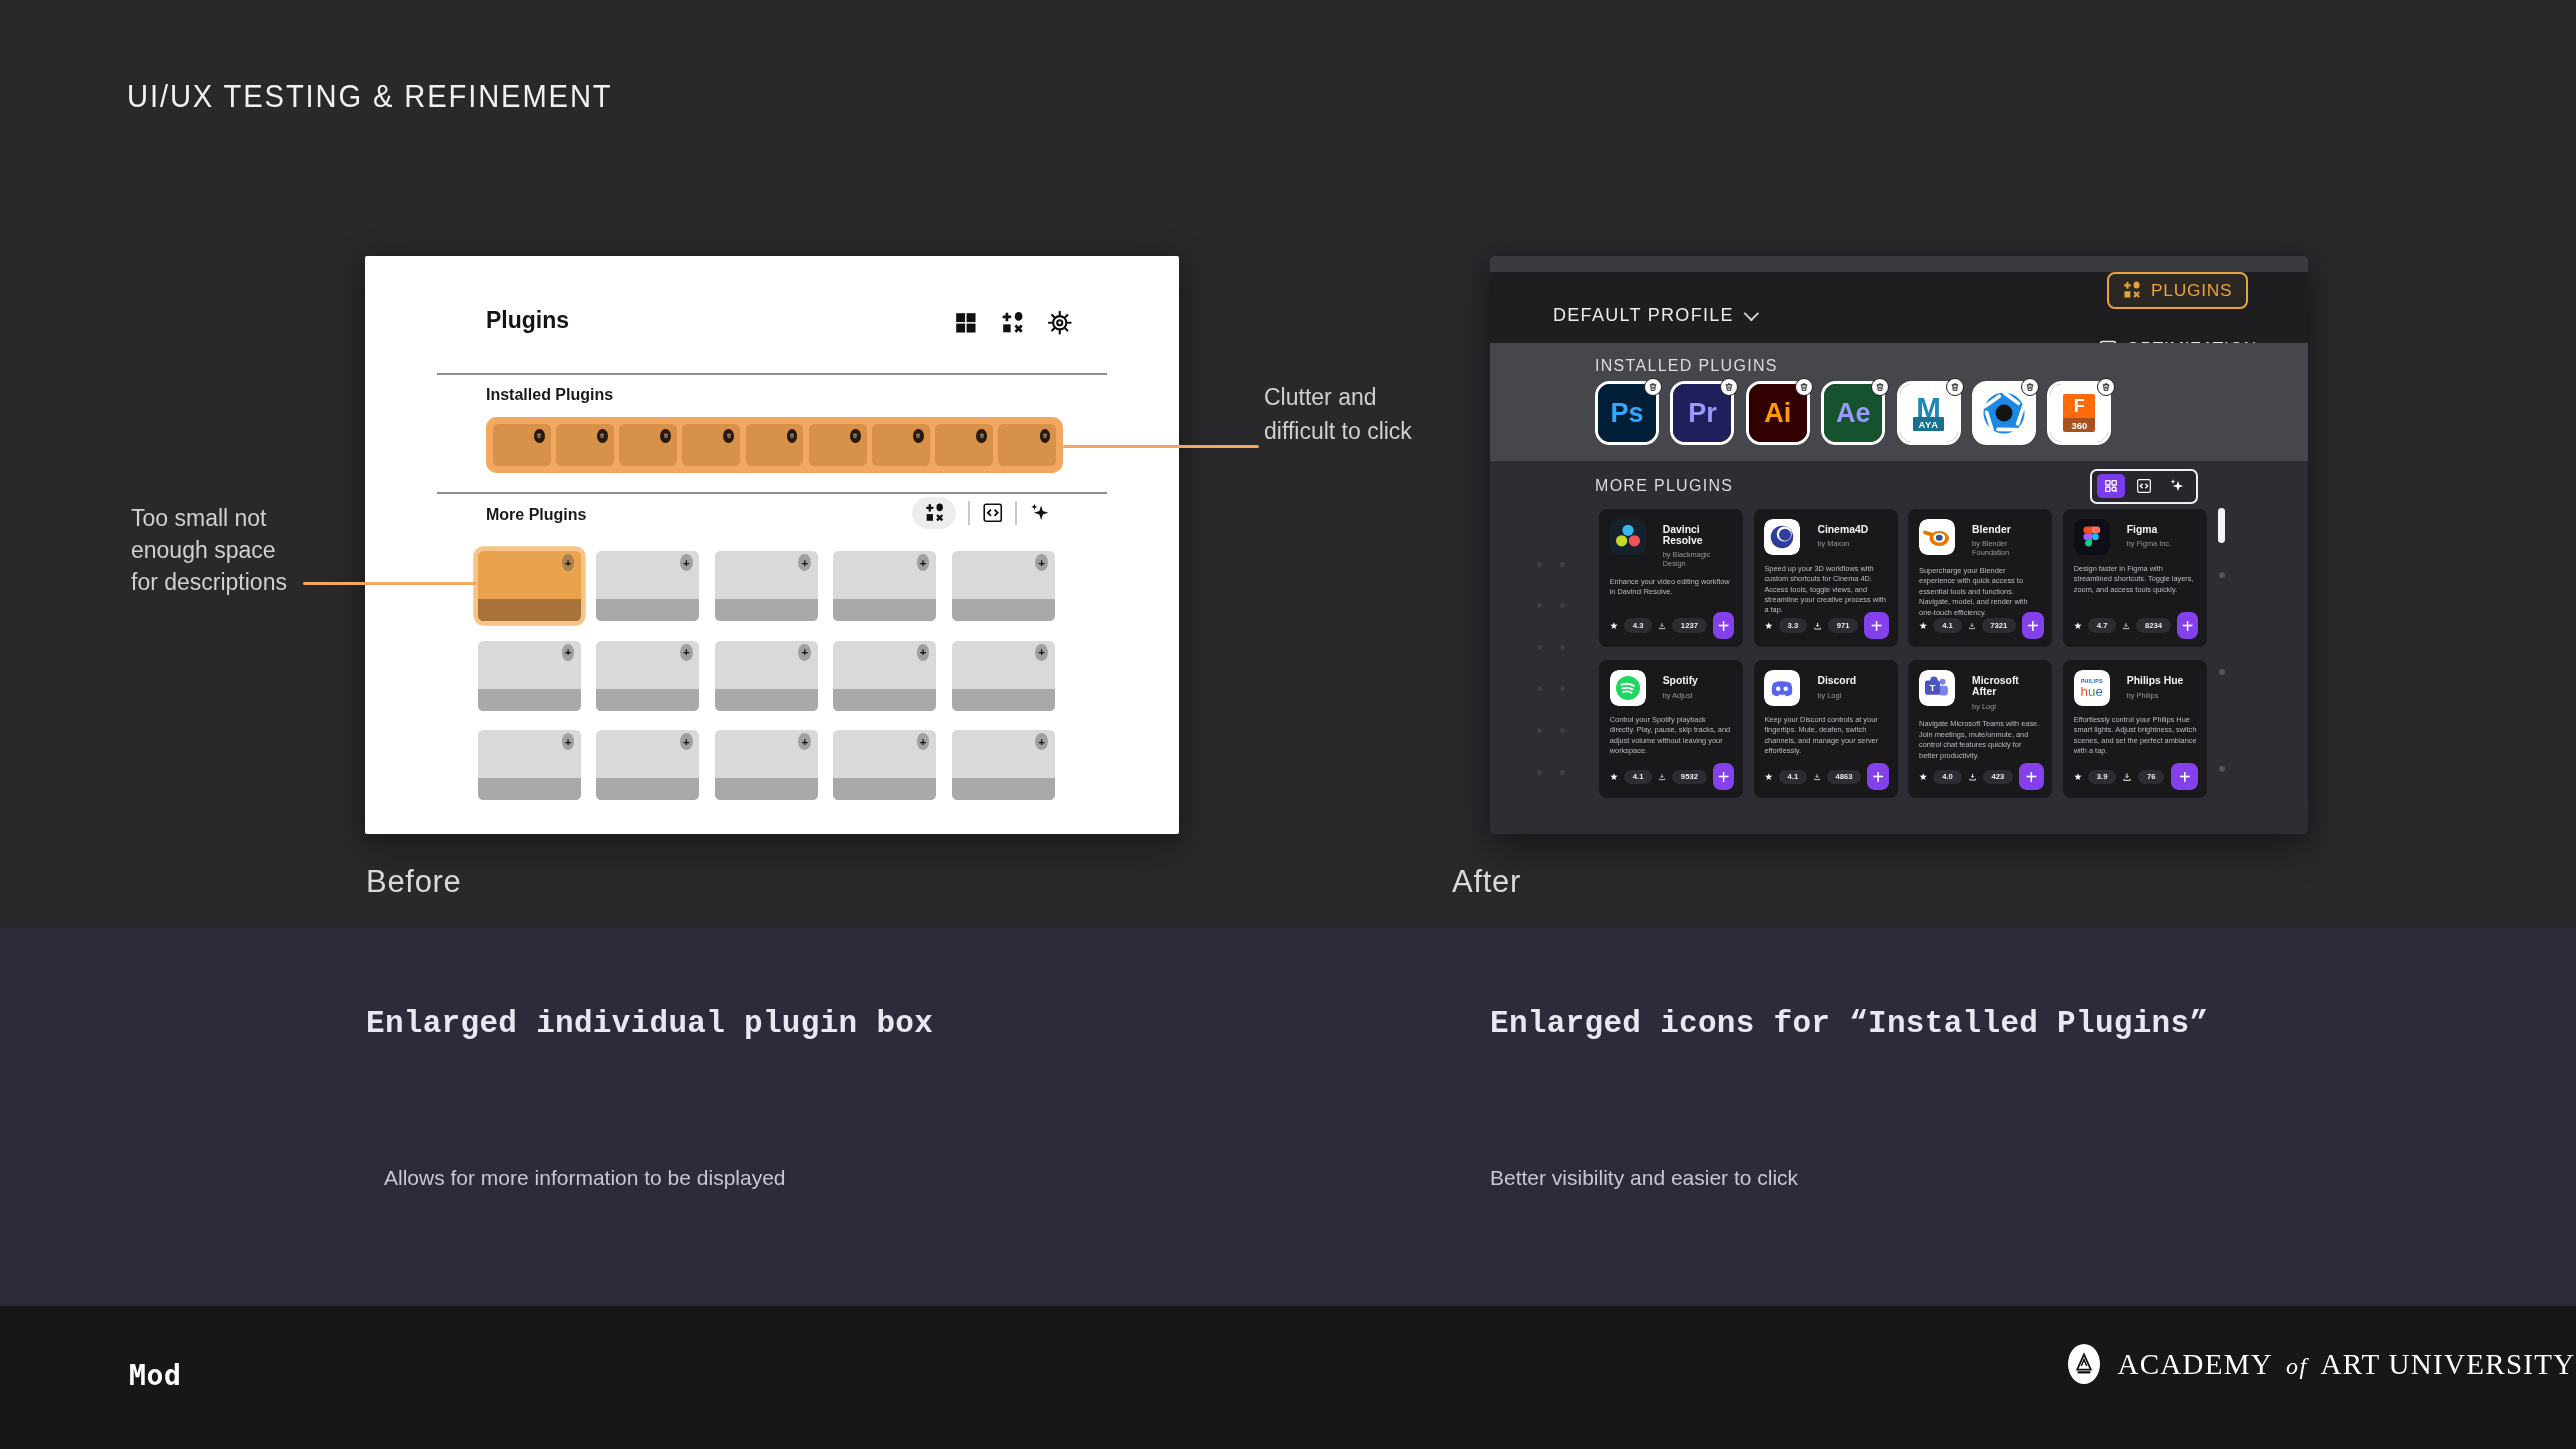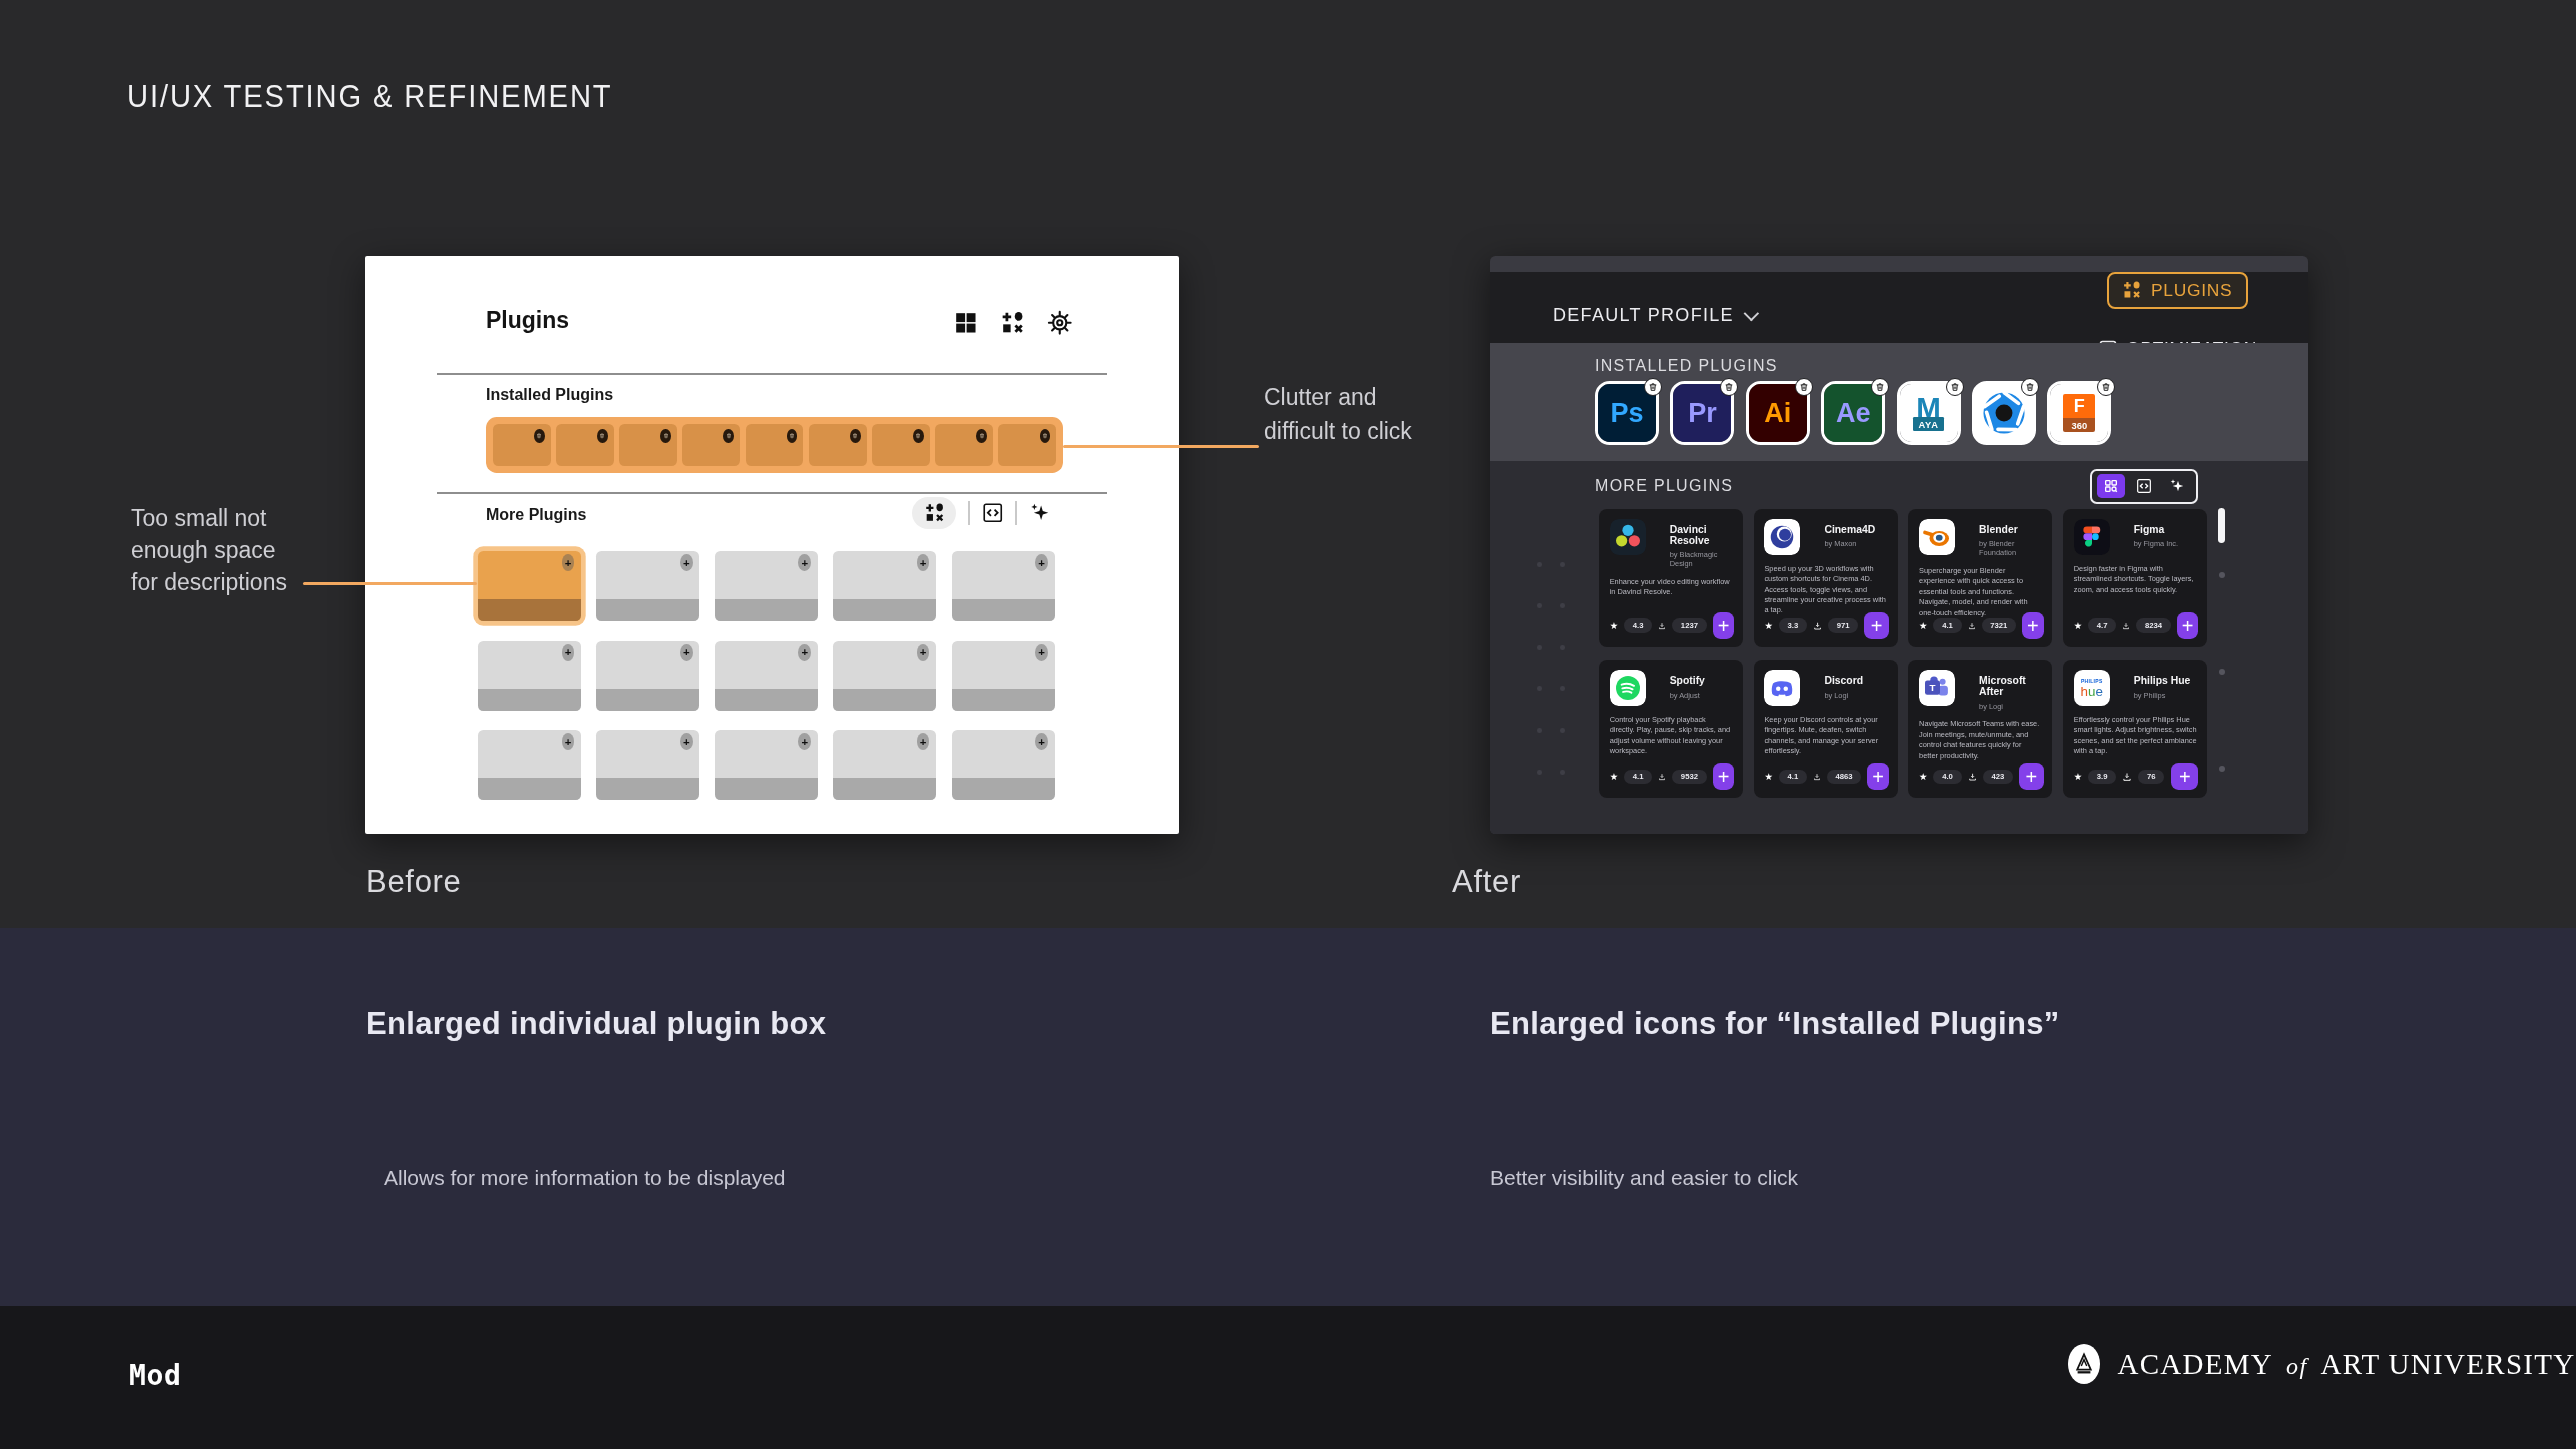--- a/index.html
+++ b/index.html
@@ -110,42 +110,42 @@
     justify-content:center;color:#FFF;}
   .seg-btn .tbi{width:16px;height:16px;}
   .seg-btn.active{background:#7C3AED;}
   #sb{right:83px;top:47px;width:6.7px;height:35px;background:#F5F5F7;border-radius:3.4px;}
   .dot{position:absolute;border-radius:50%;}
 
   #store-cards{left:109px;top:48px;display:grid;grid-template-columns:repeat(4,144px);
     gap:13.4px 10.7px;}
   .card{width:144px;height:138px;background:#19191C;border-radius:8px;
     padding:10px 10.7px;box-sizing:border-box;position:relative;}
-  .c-head{display:flex;gap:24px;}
+  .c-head{display:flex;gap:17px;}
   .c-icon{width:36px;height:36px;border-radius:8.7px;overflow:hidden;flex:none;}
   .c-icon svg,.c-icon>div{width:100%;height:100%;}
   .c-title{font-size:10.4px;font-weight:700;color:#F4F4F6;margin-top:4.7px;}
   .c-by{font-size:7.4px;color:#97979F;margin-top:4.7px;}
   .c-desc{font-size:7.4px;color:#BCBCC4;line-height:10.4px;margin-top:8.7px;width:123px;}
   .c-foot{position:absolute;left:10.7px;right:8.7px;bottom:8px;display:flex;
     align-items:center;gap:6px;}
   .star{color:#FFF;font-size:9.4px;line-height:1;}
   .pill2{background:#2C2C32;border-radius:7.4px;padding:2.7px 8.7px;font-size:7.7px;
     color:#EAEAF0;font-weight:600;}
   .dlic{width:10px;height:10px;color:#FFF;}
   .plus-btn{margin-left:auto;width:27px;height:27px;border-radius:7.4px;background:#8440EA;
     color:#FFF;font-size:20px;font-weight:400;display:flex;align-items:center;
     justify-content:center;line-height:1;}
   .hue{background:#FFF;display:flex;flex-direction:column;align-items:center;
     justify-content:center;gap:0.7px;}
   .hue-philips{font-size:5px;font-weight:700;color:#0B5ED7;letter-spacing:0.3px;}
   .hue-word{font-size:13.4px;font-weight:500;line-height:1;}
 
   
-  .note-h{font-size:31px;font-weight:700;color:#E8E8F2;letter-spacing:0.3px;}
+  .note-h{font-size:31px;font-weight:700;color:#E8E8F2;letter-spacing:0.3px;font-family:Liberation Mono, monospace;}
   .note-s{font-size:21px;font-weight:300;color:#C7C7D3;}
   #note-l-h{left:366px;top:1006px;} #note-r-h{left:1490px;top:1006px;}
   #note-l-s{left:384px;top:1166px;} #note-r-s{left:1490px;top:1166px;}
 
   
   #brand{left:129px;top:1359px;font-family:"DejaVu Sans Mono","Liberation Mono",monospace;
     font-size:28px;font-weight:700;color:#FFF;letter-spacing:0.7px;}
   #aau{left:2068px;top:1344px;display:flex;align-items:center;gap:17.4px;color:#FFF;}
   .aau-oval{width:32px;height:40px;border-radius:50%;background:#FFF;display:flex;
     align-items:center;justify-content:center;}

